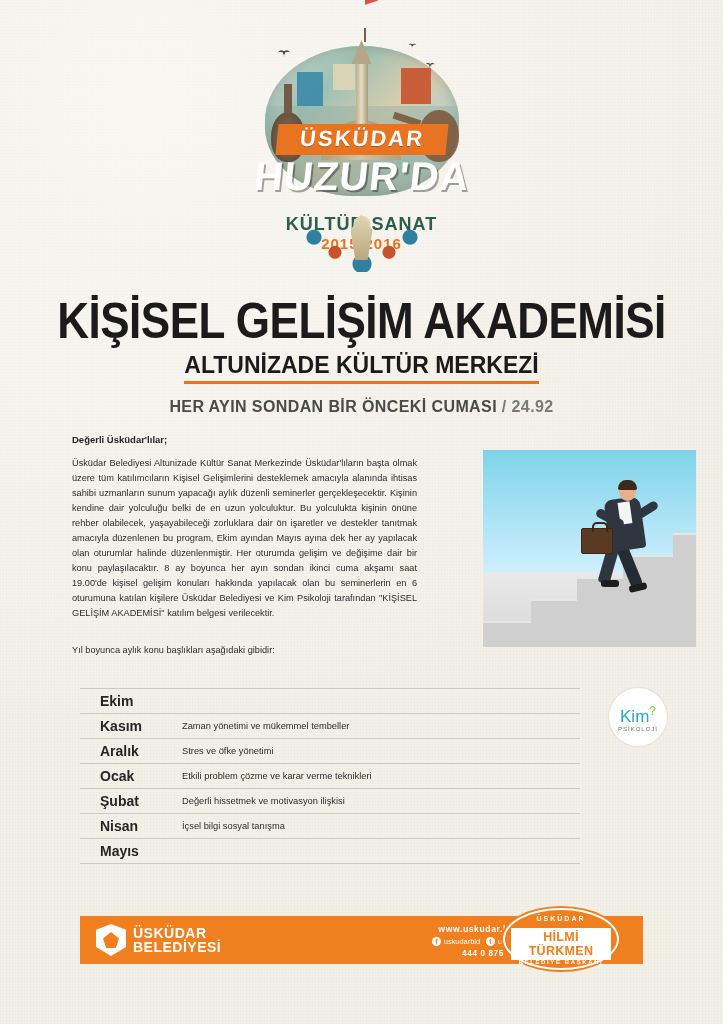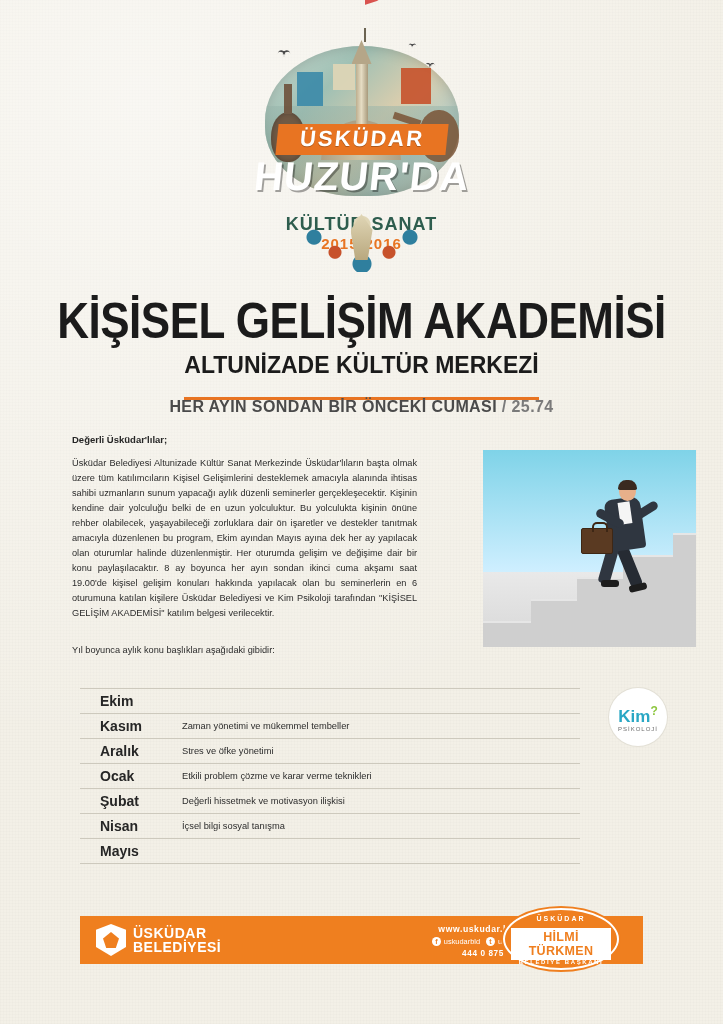--- a/index.html
+++ b/index.html
@@ -195,21 +195,21 @@
   .sub-title-wrap {
     position:absolute; left:0; right:0; top:352px;
     text-align:center;
   }
   .sub-title {
     display:inline-block;
     font-size:23px;
     font-weight:bold;
     color:#1b1b1b;
     border-bottom:3px solid #e87422;
-    padding-bottom:18px;
+    padding-bottom:2px;
   }
   .time-line {
     position:absolute; left:0; right:0; top:398px;
     text-align:center;
     font-size:16px;
     font-weight:bold;
     color:#4a4a4a;
     letter-spacing:0.4px;
   }
   .time-line .hour { color:#7a7a7a; }
@@ -333,21 +333,21 @@
   .kim-badge {
     position:absolute; right:56px; top:688px;
     width:58px; height:58px;
     border-radius:50%;
     background:#fff;
     box-shadow:0 0 0 1px #e3e0d6;
     display:flex; flex-direction:column;
     align-items:center; justify-content:center;
   }
   .kim-badge .kim {
-    font-size:17px; font-weight:bold; color:#2aa7c4; line-height:18px;
+    font-size:17px; font-weight:normal; color:#2aa7c4; line-height:18px;
   }
   .kim-badge .kim sup { color:#8dc63f; font-size:12px; }
   .kim-badge .psi {
     font-size:6px; color:#6d6d6d; letter-spacing:1px; margin-top:1px;
   }
 
   
   .footer {
     position:absolute; left:80px; top:916px;
     width:563px; height:48px;
@@ -448,21 +448,21 @@
       <div class="ornament"></div>
     </div>
   </div>
 
   <div class="main-title">KİŞİSEL GELİŞİM AKADEMİSİ</div>
   <div class="sub-title-wrap">
     <span class="sub-title">ALTUNİZADE KÜLTÜR MERKEZİ</span>
   </div>
   <div class="time-line">
     <span>HER AYIN SONDAN BİR ÖNCEKİ CUMASI</span>
-    <span class="hour">/ 25.74</span>
+    <span class="hour">/ 24.92</span>
   </div>
 
   <div class="content">
     <div class="salutation">Değerli Üsküdar'lılar;</div>
     <div class="body-col">
       <p>Üsküdar Belediyesi Altunizade Kültür Sanat Merkezinde Üsküdar'lıların başta olmak üzere tüm katılımcıların Kişisel Gelişimlerini desteklemek amacıyla alanında ihtisas sahibi uzmanların sunum yapacağı aylık düzenli seminerler gerçekleşecektir. Kişinin kendine dair yolculuğu belki de en uzun yolculuktur. Bu yolculukta kişinin önüne rehber olabilecek, yaşayabileceği zorluklara dair ön işaretler ve destekler tanıtmak amacıyla düzenlenen bu program, Ekim ayından Mayıs ayına dek her ay yapılacak olan oturumlar halinde düzenlenmiştir. Her oturumda gelişim ve değişime dair bir konu paylaşılacaktır. 8 ay boyunca her ayın sondan ikinci cuma akşamı saat 19.00'de kişisel gelişim konuları hakkında yapılacak olan bu seminerlerin en 6 oturumuna katılan kişilere Üsküdar Belediyesi ve Kim Psikoloji tarafından "KİŞİSEL GELİŞİM AKADEMİSİ" katılım belgesi verilecektir.</p>
     </div>
 
     <div class="photo">
       <div class="stairs">

